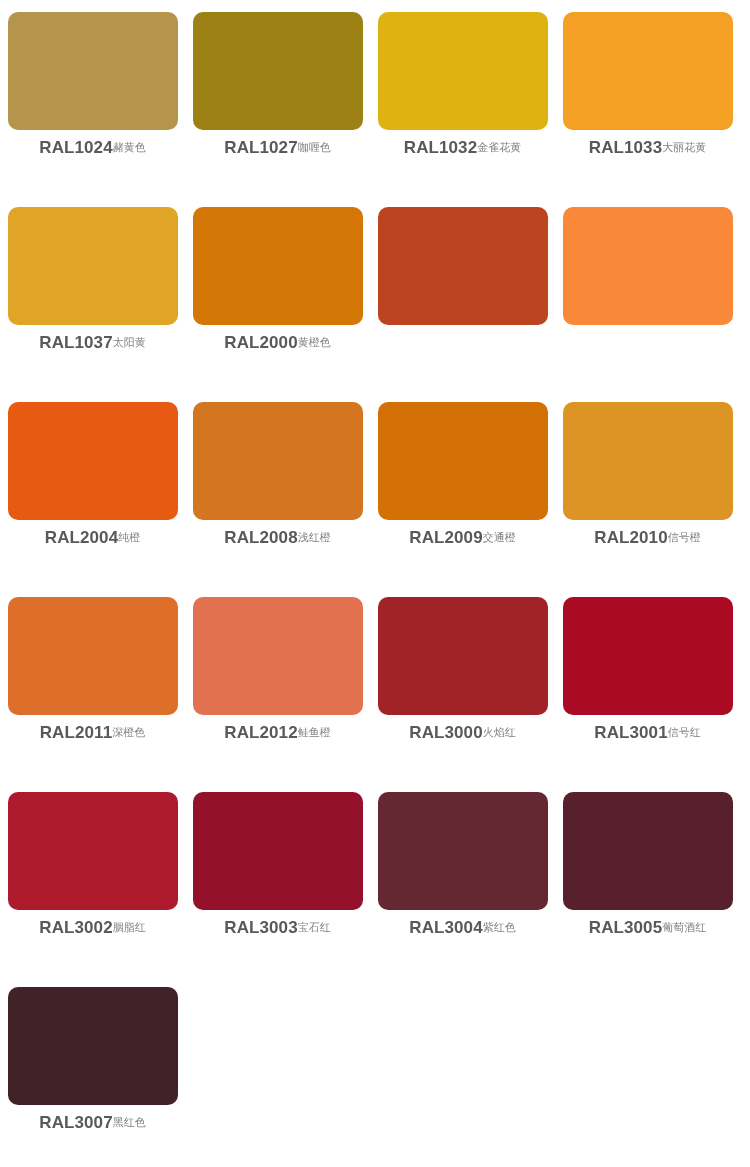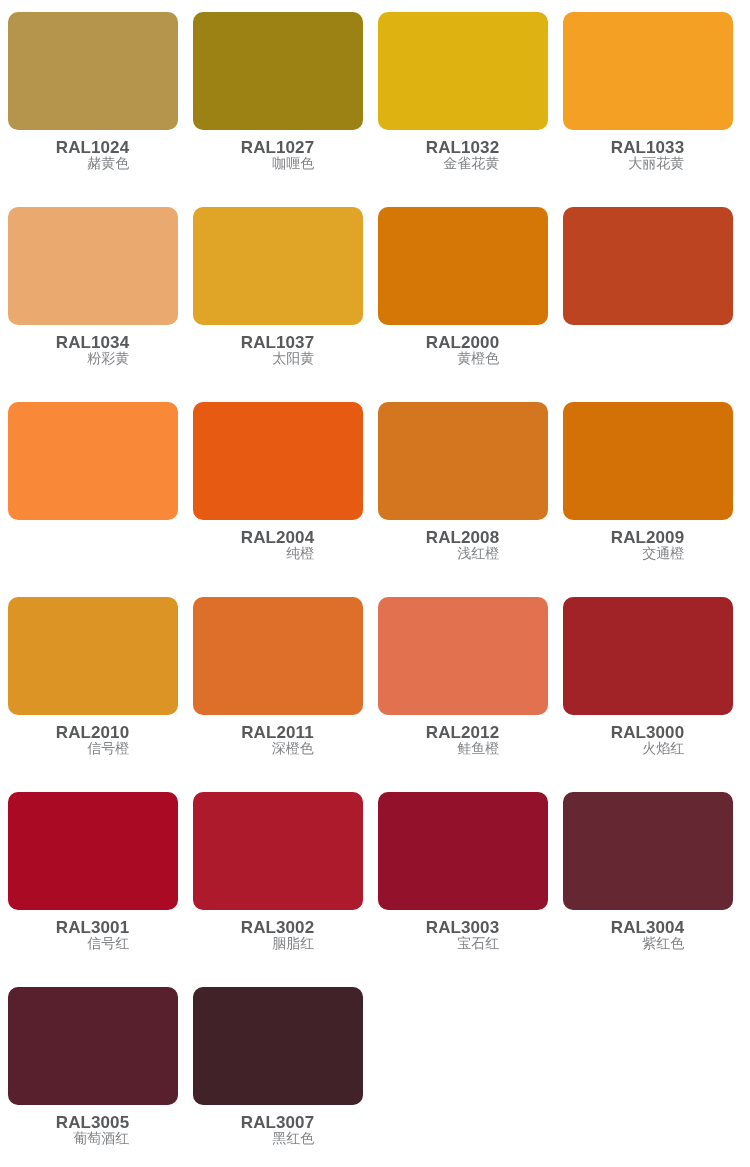--- a/index.html
+++ b/index.html
@@ -37,39 +37,40 @@
 
   .swatch-chip {
     width: 170px;
     height: 118px;
     border-radius: 10px;
     flex: 0 0 auto;
   }
 
   .swatch-labels {
     display: flex;
-    flex-direction: column;
-    align-items: flex-end;
+    flex-direction: row;
+    align-items: center;
     padding-top: 9px;
     line-height: 1.0;
   }
 
   .swatch-code {
     font-size: 17px;
     font-weight: bold;
     color: #58595b;
     letter-spacing: 0.1px;
     white-space: nowrap;
   }
 
   .swatch-name {
-    font-size: 14px;
+    font-size: 11px;
     font-weight: normal;
     color: #808285;
     white-space: nowrap;
+    font-family: Liberation Serif, serif;
   }
 </style>
 </head>
 <body style="background: rgb(255, 255, 255);">
 
 <main id="swatch-grid">
     <div class="swatch-cell">
       <div class="swatch-chip" style="background-color: rgb(181, 148, 75);"></div>
       <div class="swatch-labels">
         <div class="swatch-code">RAL1024</div>
@@ -91,27 +92,20 @@
       </div>
     </div>
     <div class="swatch-cell">
       <div class="swatch-chip" style="background-color: rgb(244, 160, 36);"></div>
       <div class="swatch-labels">
         <div class="swatch-code">RAL1033</div>
         <div class="swatch-name">大丽花黄</div>
       </div>
     </div>
     <div class="swatch-cell">
-      <div class="swatch-chip" style="background-color: rgb(234, 169, 110);"></div>
-      <div class="swatch-labels">
-        <div class="swatch-code">RAL1034</div>
-        <div class="swatch-name">粉彩黄</div>
-      </div>
-    </div>
-    <div class="swatch-cell">
       <div class="swatch-chip" style="background-color: rgb(224, 165, 38);"></div>
       <div class="swatch-labels">
         <div class="swatch-code">RAL1037</div>
         <div class="swatch-name">太阳黄</div>
       </div>
     </div>
     <div class="swatch-cell">
       <div class="swatch-chip" style="background-color: rgb(212, 119, 7);"></div>
       <div class="swatch-labels">
         <div class="swatch-code">RAL2000</div>

